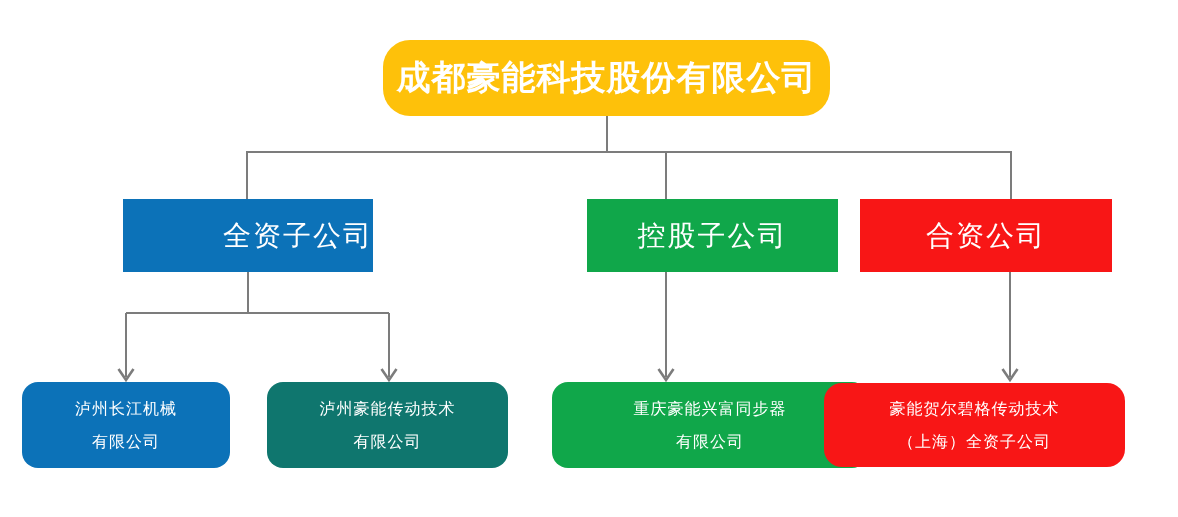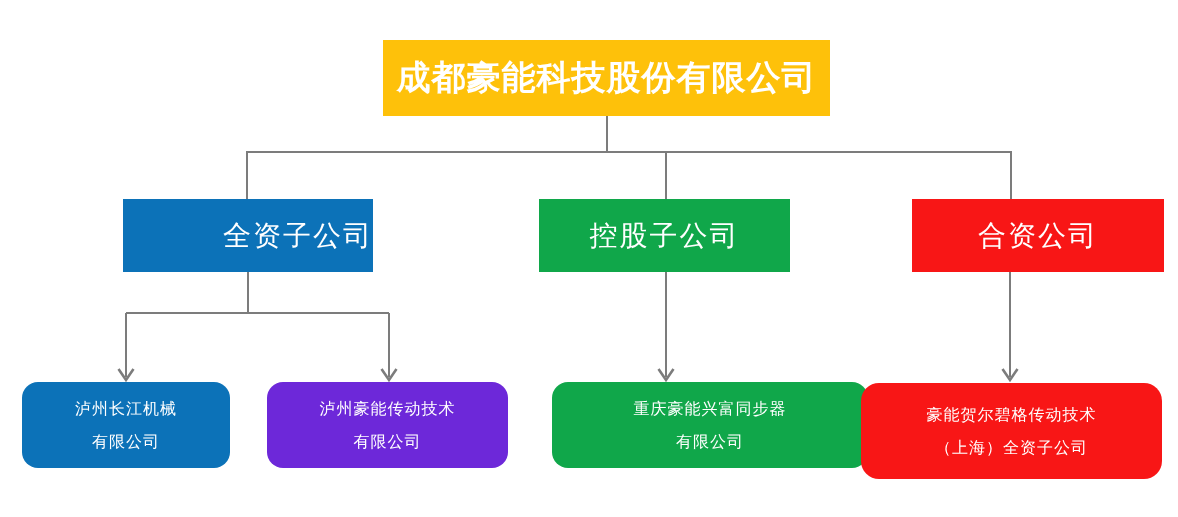--- a/index.html
+++ b/index.html
@@ -26,40 +26,40 @@
     align-items: center;
     justify-content: center;
     text-align: center;
     color: #ffffff;
   }
 
   .node .label { display: block; }
 
   .root-node {
     left: 383px; top: 40px; width: 447px; height: 76px;
-    font-size: 34px; font-weight: bold; letter-spacing: 1px;
+    font-size: 34px; font-weight: bold; letter-spacing: 1px; border-radius: 27px;
   }
 
   .cat-node {
     top: 199px; height: 73px;
     font-size: 28px; letter-spacing: 2px;
   }
   .cat-1 { left: 123px; width: 250px; justify-content: flex-end; }
   .cat-2 { left: 539px; width: 251px; }
-  .cat-3 { left: 912px; width: 252px; text-align: center; }
+  .cat-3 { left: 860px; width: 252px; text-align: center; }
 
   .sub-node {
     top: 382px; height: 86px;
     border-radius: 16px;
     font-size: 16px; letter-spacing: 1px; line-height: 33px;
   }
   .sub-1 { left: 22px;  width: 208px; }
   .sub-2 { left: 267px; width: 241px; }
   .sub-3 { left: 552px; width: 316px; }
-  .sub-4 { left: 861px; top: 383px; width: 301px; height: 96px; border-radius: 18px; }
+  .sub-4 { left: 824px; top: 383px; width: 301px; height: 84px; border-radius: 18px; }
 </style>
 </head>
 <body>
 
 <div class="canvas" style="color: rgb(255, 255, 255);">
 
   <svg class="connectors" viewBox="0 0 1178 517">
     <g fill="none" stroke-width="2" stroke="#7C7C7C">
 
       <path d="M607,116 L607,152"></path>
@@ -84,34 +84,34 @@
     </g>
   </svg>
 
   <div class="node root-node" style="background-color: rgb(254, 193, 10);">
     <span class="label">成都豪能科技股份有限公司</span>
   </div>
 
   <div class="node cat-node cat-1" style="background-color: rgb(12, 114, 184);">
     <span class="label">全资子公司</span>
   </div>
-  <div class="node cat-node cat-2" style="background-color: rgb(16, 167, 74);">
+  <div class="node cat-node cat-2" style="background-color: rgb(16, 167, 74); margin-left: 48px;">
     <span class="label">控股子公司</span>
   </div>
   <div class="node cat-node cat-3" style="background-color: rgb(248, 22, 22);">
     <span class="label">合资公司</span>
   </div>
 
   <div class="node sub-node sub-1" style="background-color: rgb(12, 114, 184);">
     <div>
       <span class="label">泸州长江机械</span>
       <span class="label">有限公司</span>
     </div>
   </div>
-  <div class="node sub-node sub-2" style="background-color: #6d28d9;">
+  <div class="node sub-node sub-2" style="background-color: #0f766e;">
     <div>
       <span class="label">泸州豪能传动技术</span>
       <span class="label">有限公司</span>
     </div>
   </div>
   <div class="node sub-node sub-3" style="background-color: rgb(16, 167, 74);">
     <div>
       <span class="label">重庆豪能兴富同步器</span>
       <span class="label">有限公司</span>
     </div>

